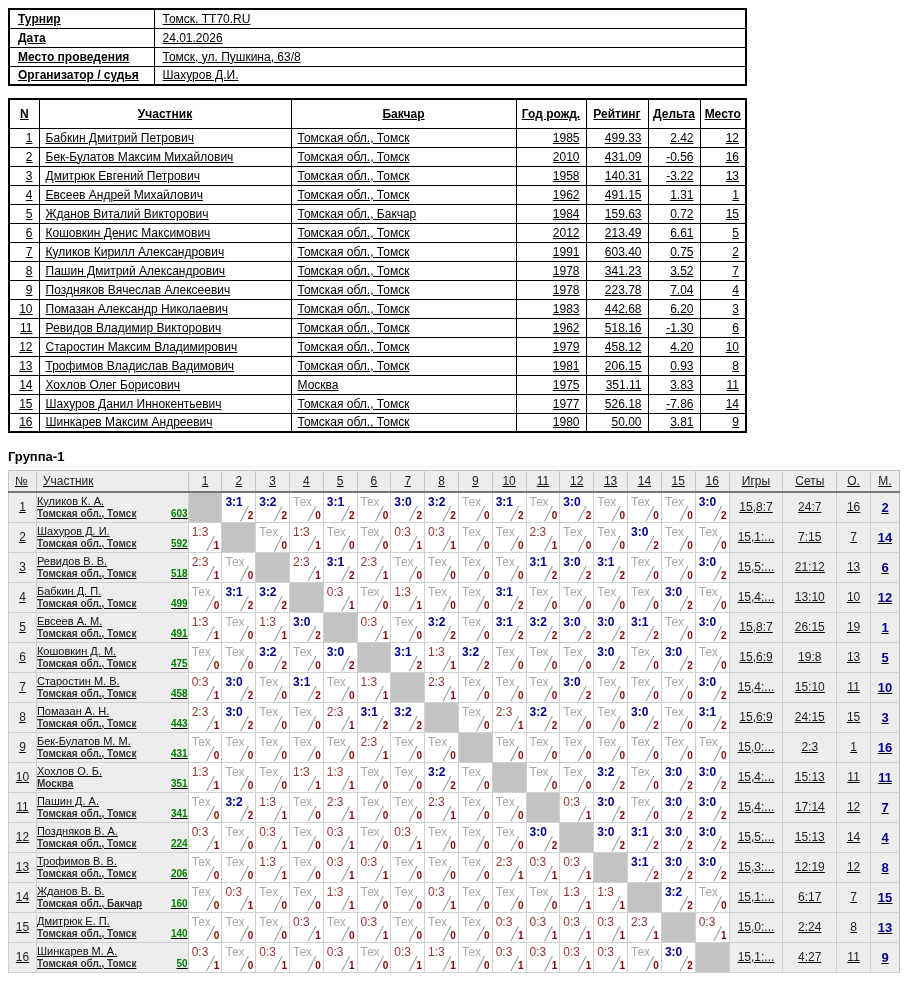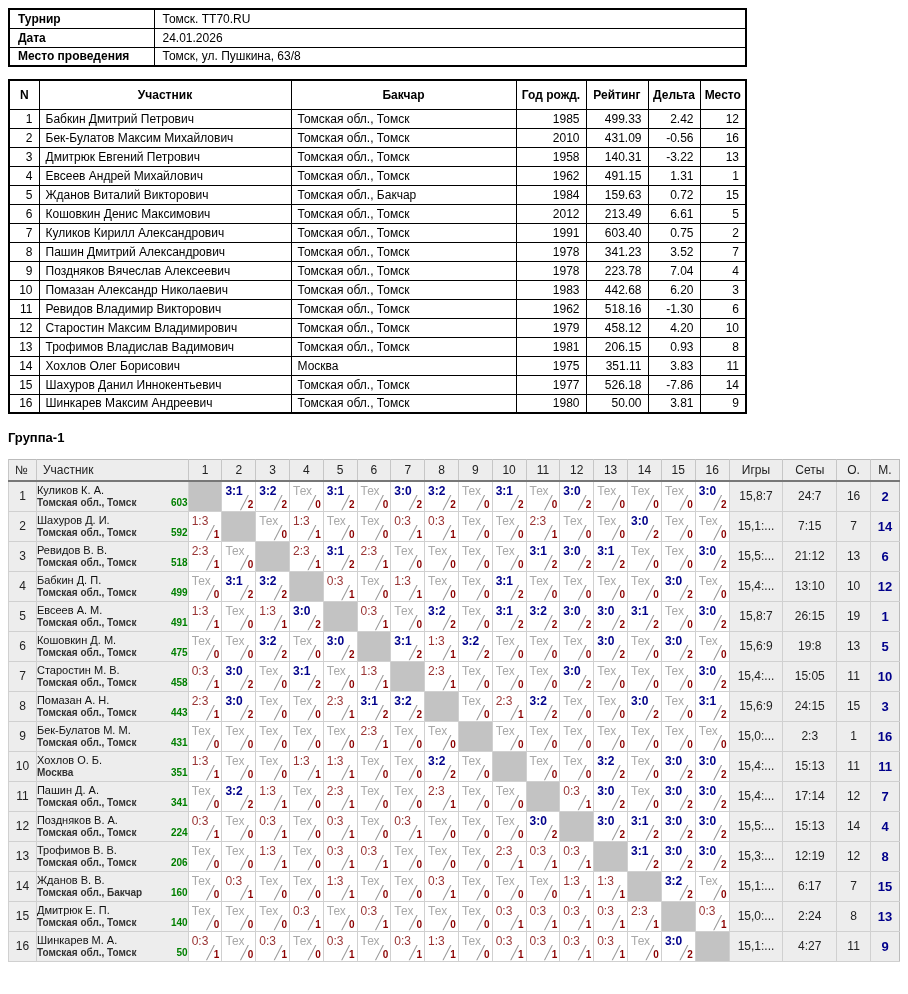--- a/index.html
+++ b/index.html
@@ -5,34 +5,34 @@
   :root{
     --win:#00008B; --loss:#993333; --pts:#8B0000; --tech:#A8A8A8;
     --green:#008000; --navy:#00008B; --graybg:#EDEDED; --selfbg:#C3C3C3;
     --lineL:#D0D0D0; --lineD:#777777;
   }
   *{box-sizing:border-box;}
   body{margin:0; background:#fff; font-family:"Liberation Sans","DejaVu Sans",sans-serif; color:#000;}
   .page{width:908px; padding:8px; }
 
   
-  table{border-collapse:collapse;}
+  table{border-collapse:collapse;text-decoration:underline;}
   .info-table{width:737px; border:2px solid #000; table-layout:fixed;}
   .info-table td{border:1px solid #000; height:19px; font-size:12px; padding:1px 8px; vertical-align:middle; overflow:hidden; white-space:nowrap;}
   .info-table td.lbl{font-weight:bold;}
 
   
   .players-table{width:737px; border:2px solid #000; table-layout:fixed; margin-top:12px;}
   .players-table th{border:1px solid #000; font-size:12px; font-weight:bold; height:29px; text-align:center; padding:1px 3px; overflow:hidden;}
   .players-table td{border:1px solid #000; font-size:12px; height:19px; padding:1px 6px; vertical-align:middle; overflow:hidden; white-space:nowrap;}
   .players-table td.num{text-align:right;}
   .players-table td.txt{text-align:left;}
 
   
-  .group-title{font-size:13px; font-weight:bold; margin:16px 0 14px 0;}
+  .group-title{font-size:13px; font-weight:bold; margin:16px 0 6px 0;}
   .group-table{table-layout:fixed; border:1px solid #BBB;}
   .group-table th{background:var(--graybg); font-size:12px; font-weight:normal; color:#222;
       height:21px; border-left:1px solid #C6C6C6; border-bottom:2px solid var(--lineD);
       text-align:center; padding:1px 2px; overflow:hidden; white-space:nowrap;}
   .group-table th.h-left{text-align:left; padding-left:6px;}
   .group-table td{border-left:1px solid var(--lineL); border-bottom:1px solid var(--lineL);
       padding:0; overflow:hidden; vertical-align:middle;}
   .group-table tbody tr{height:29px;}
   .g-num{background:var(--graybg); text-align:center; font-size:12px; color:#222;}
   .g-name{background:var(--graybg); padding:2px 6px 1px 6px;}
@@ -67,20 +67,24 @@
           <td class="val">Томск. TT70.RU</td>
         </tr>
         <tr>
           <td class="lbl">Дата</td>
           <td class="val">24.01.2026</td>
         </tr>
         <tr>
           <td class="lbl">Место проведения</td>
           <td class="val">Томск, ул. Пушкина, 63/8</td>
         </tr>
+        <tr>
+          <td class="lbl">Организатор / судья</td>
+          <td class="val">Шахуров Д.И.</td>
+        </tr>
       </tbody>
   </table>
 
   <table class="players-table">
     <colgroup>
       <col style="width:30px">
         <col style="width:252px">
         <col style="width:225px">
       <col style="width:70px">
         <col style="width:62px">
@@ -1129,21 +1133,21 @@
             </div>
           </td>
           <td class="rc">
             <div class="cw">
               <span class="sc w">3:0</span>
               <span class="sl">╱</span>
               <span class="pt">2</span>
             </div>
           </td>
           <td class="g-stat">15,4:...</td>
-          <td class="g-stat">15:05</td>
+          <td class="g-stat">15:10</td>
           <td class="g-stat">11</td>
           <td class="g-place">10</td>
         </tr>
         <tr>
           <td class="g-num">8</td>
           <td class="g-name">
             <div class="pname">Помазан А. Н.</div>
             <div class="psub">
               <span class="pcity">Томская обл., Томск</span>
               <span class="prating">443</span>

